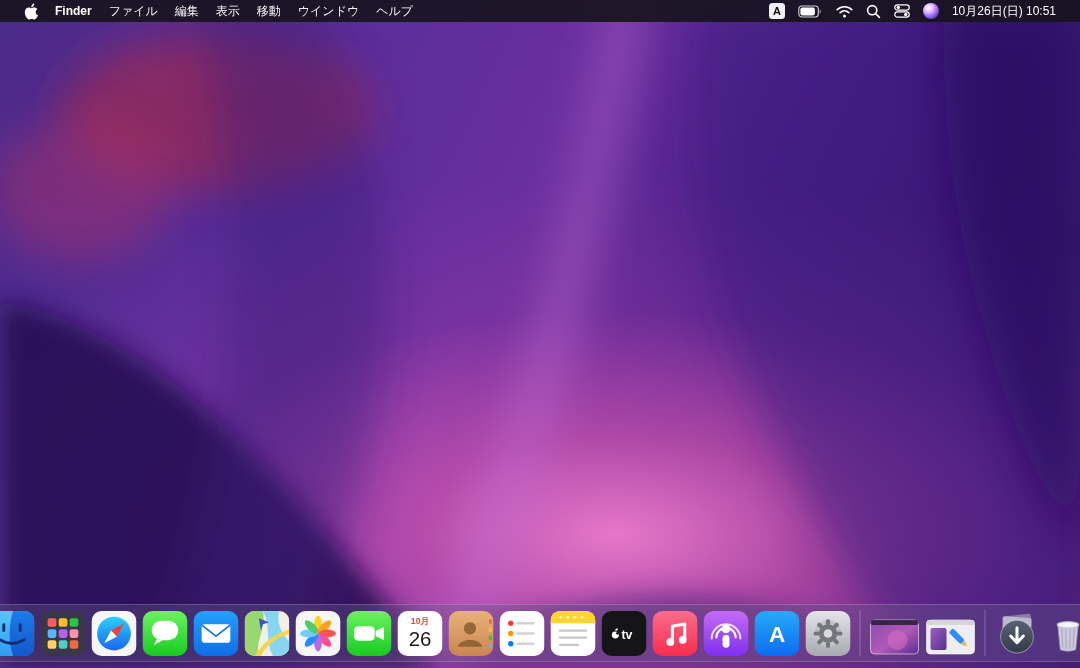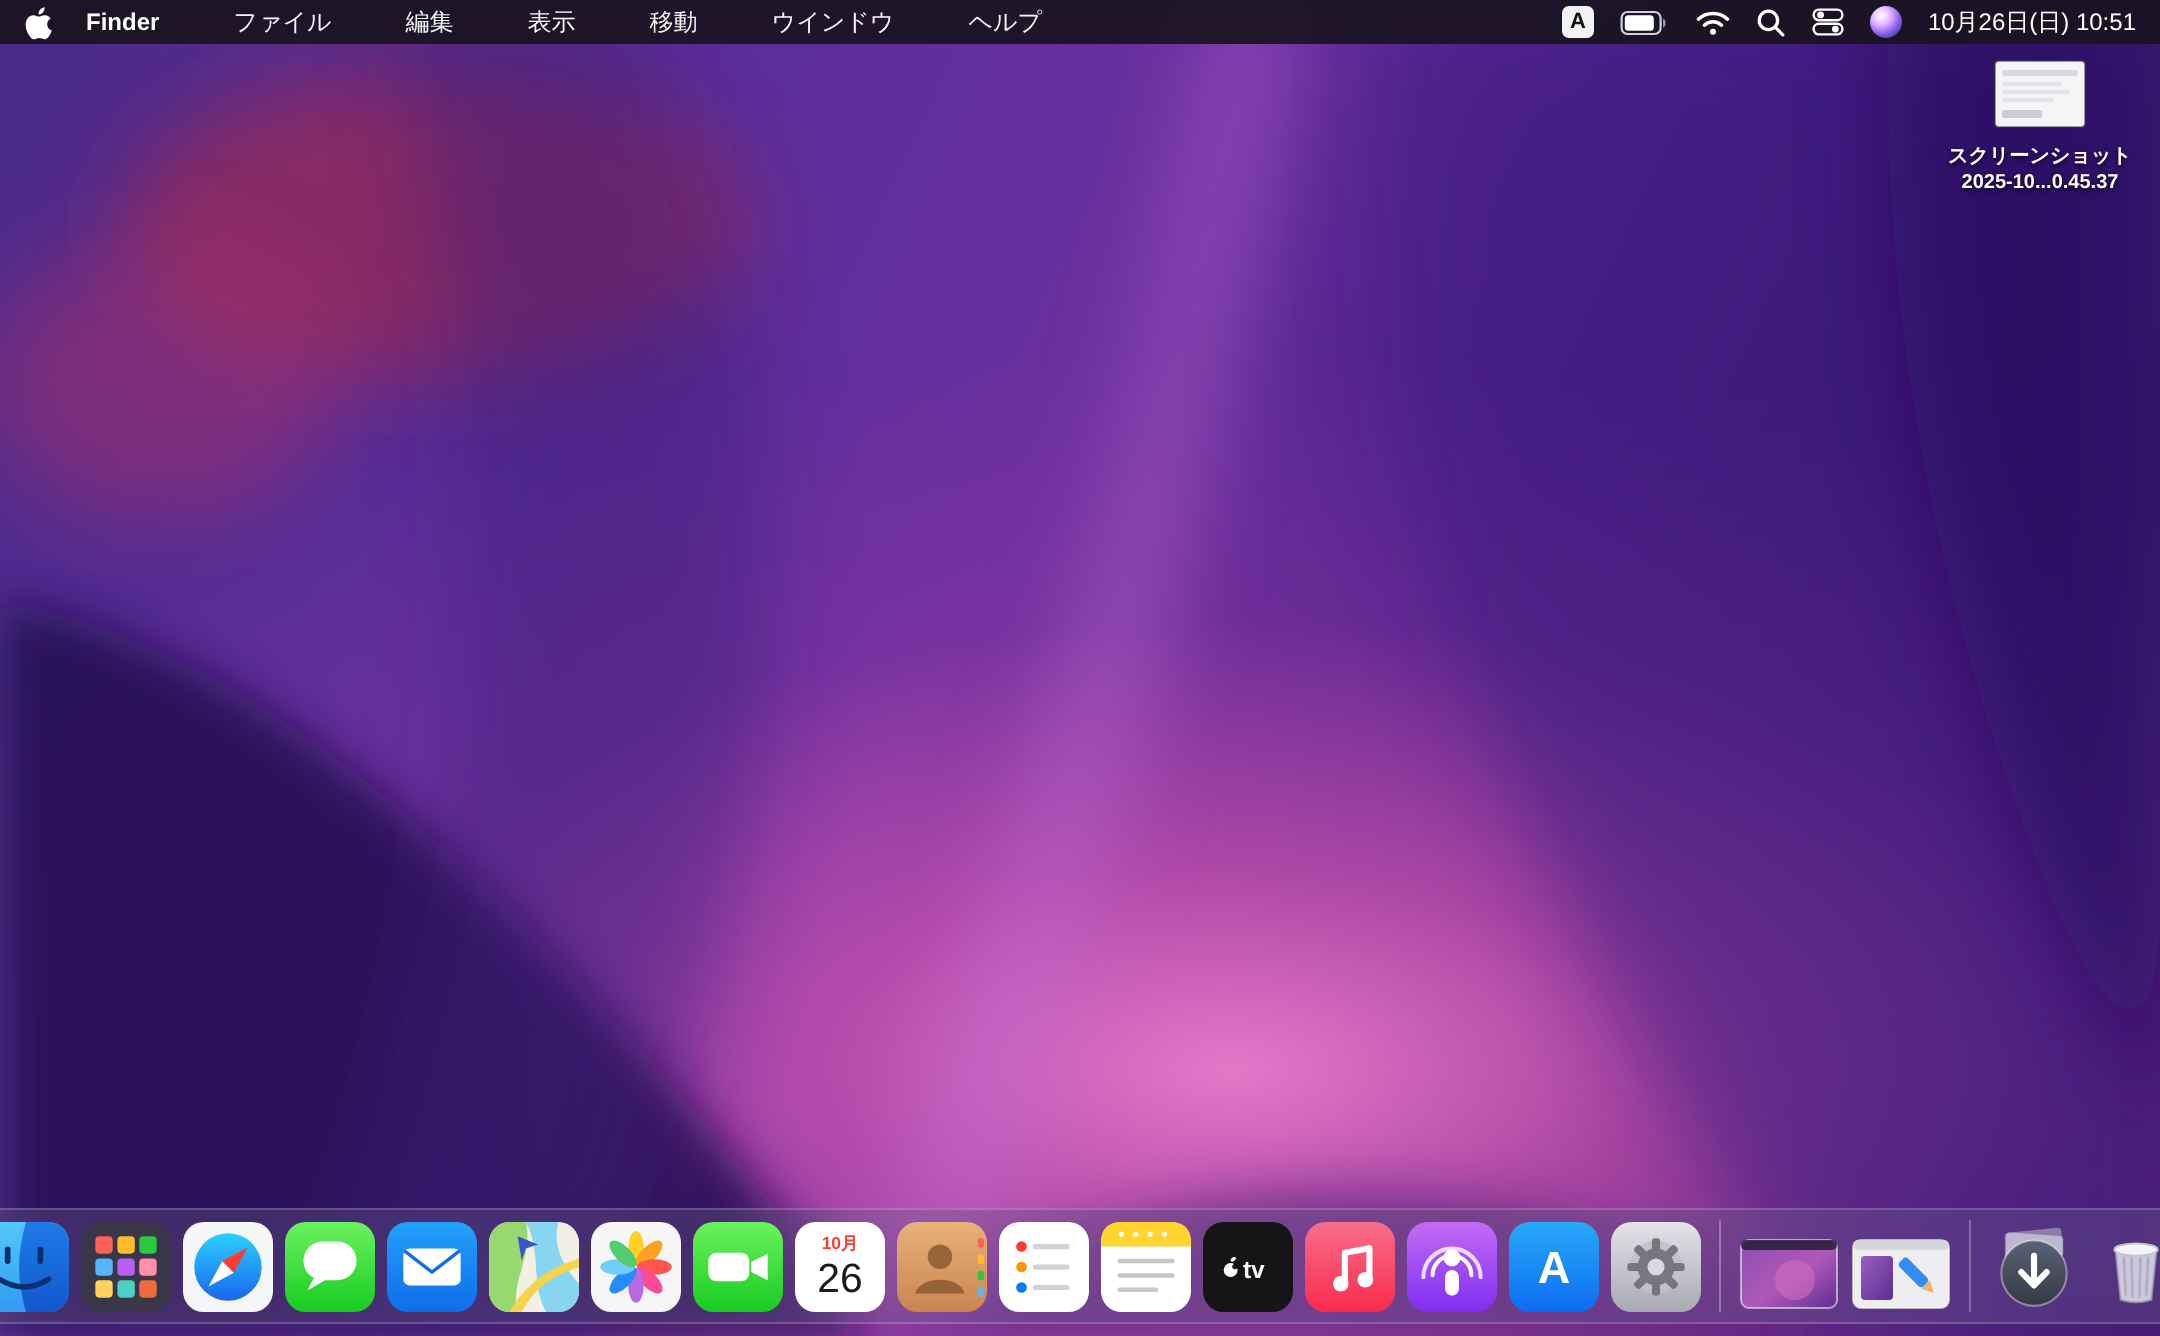--- a/index.html
+++ b/index.html
@@ -10,25 +10,25 @@
   .wallpaper-base { position:absolute; inset:0;
     background:
       radial-gradient(95% 75% at 57% 80%, rgba(238,124,204,.95) 0%, rgba(205,84,176,.75) 20%, rgba(140,55,165,.40) 45%, rgba(70,30,120,0) 72%),
       linear-gradient(115deg, #4a2a8a 0%, #5b2e9a 28%, #6a2f9e 45%, #4a1f86 62%, #381670 78%, #2a1058 100%);
   }
   .wallpaper-waves { position:absolute; inset:0; }
 
   
   .menu-bar { position:absolute; top:0; left:0; right:0; height:22px; z-index:20;
     background:rgba(24,20,32,0.92); color:#fff; display:flex; align-items:center;
-    padding:0 12px; font-size:12px; }
+    padding:0 24px; font-size:12px; }
   .menu-left { display:flex; align-items:center; gap:17px; }
   .apple-menu { display:flex; align-items:center; }
   .app-name { font-weight:bold; }
-  .menu-item { opacity:.96; white-space:nowrap; cursor:default;margin-left:20px; }
+  .menu-item { opacity:.96; white-space:nowrap; cursor:default; }
   .menu-right { margin-left:auto; display:flex; align-items:center; gap:13px; }
   .input-badge { width:16px; height:16px; background:#f2f2f5; color:#111; border-radius:3.5px;
     font-size:11px; font-weight:bold; display:flex; align-items:center; justify-content:center; }
   .status-icon { display:flex; align-items:center; }
   .siri-orb { width:16px; height:16px; border-radius:50%;
     background: radial-gradient(circle at 35% 30%, #ffffff, #e8b6ff 30%, #9a6cf0 55%, #4a3fb0 80%, #2a2570 100%); }
   .clock { white-space:nowrap; }
 
   
   .desktop-icon { position:absolute; top:30px; right:14px; width:92px; text-align:center; z-index:10; cursor:default; }
@@ -117,36 +117,20 @@
           <circle cx="11.7" cy="10.55" r="1.7" fill="#fff"></circle>
         </svg>
       </span>
       <span class="status-icon">
           <span class="siri-orb"></span>
         </span>
       <span class="clock">10月26日(日) 10:51</span>
     </div>
   </header>
 
-  <div class="desktop-icon">
-    <span class="file-thumb">
-      <svg width="46" height="34" viewBox="0 0 46 34">
-        <rect x="0.5" y="0.5" width="45" height="33" rx="2" fill="#f5f5f7" stroke="rgba(60,60,70,0.5)"></rect>
-        <rect x="4" y="5" width="38" height="3" rx="1" fill="#d9d9de"></rect>
-        <rect x="4" y="11" width="30" height="2" rx="1" fill="#e3e3e8"></rect>
-        <rect x="4" y="15" width="34" height="2" rx="1" fill="#e3e3e8"></rect>
-        <rect x="4" y="19" width="26" height="2" rx="1" fill="#e3e3e8"></rect>
-        <rect x="4" y="25" width="20" height="4" rx="1" fill="#ccccd4"></rect>
-      </svg>
-    </span>
-    <div class="file-label">
-      <div>スクリーンショット</div>
-      <div>2025-10...0.45.37</div>
-    </div>
-  </div>
 
   <nav class="dock">
 
     <div class="dock-item">
       <svg width="45" height="45" viewBox="0 0 44 44">
         <defs>
           <clipPath id="cFin">
               <rect width="44" height="44" rx="10"></rect>
             </clipPath>
           <linearGradient id="gFinL" x1="0" y1="0" x2="0" y2="1">

